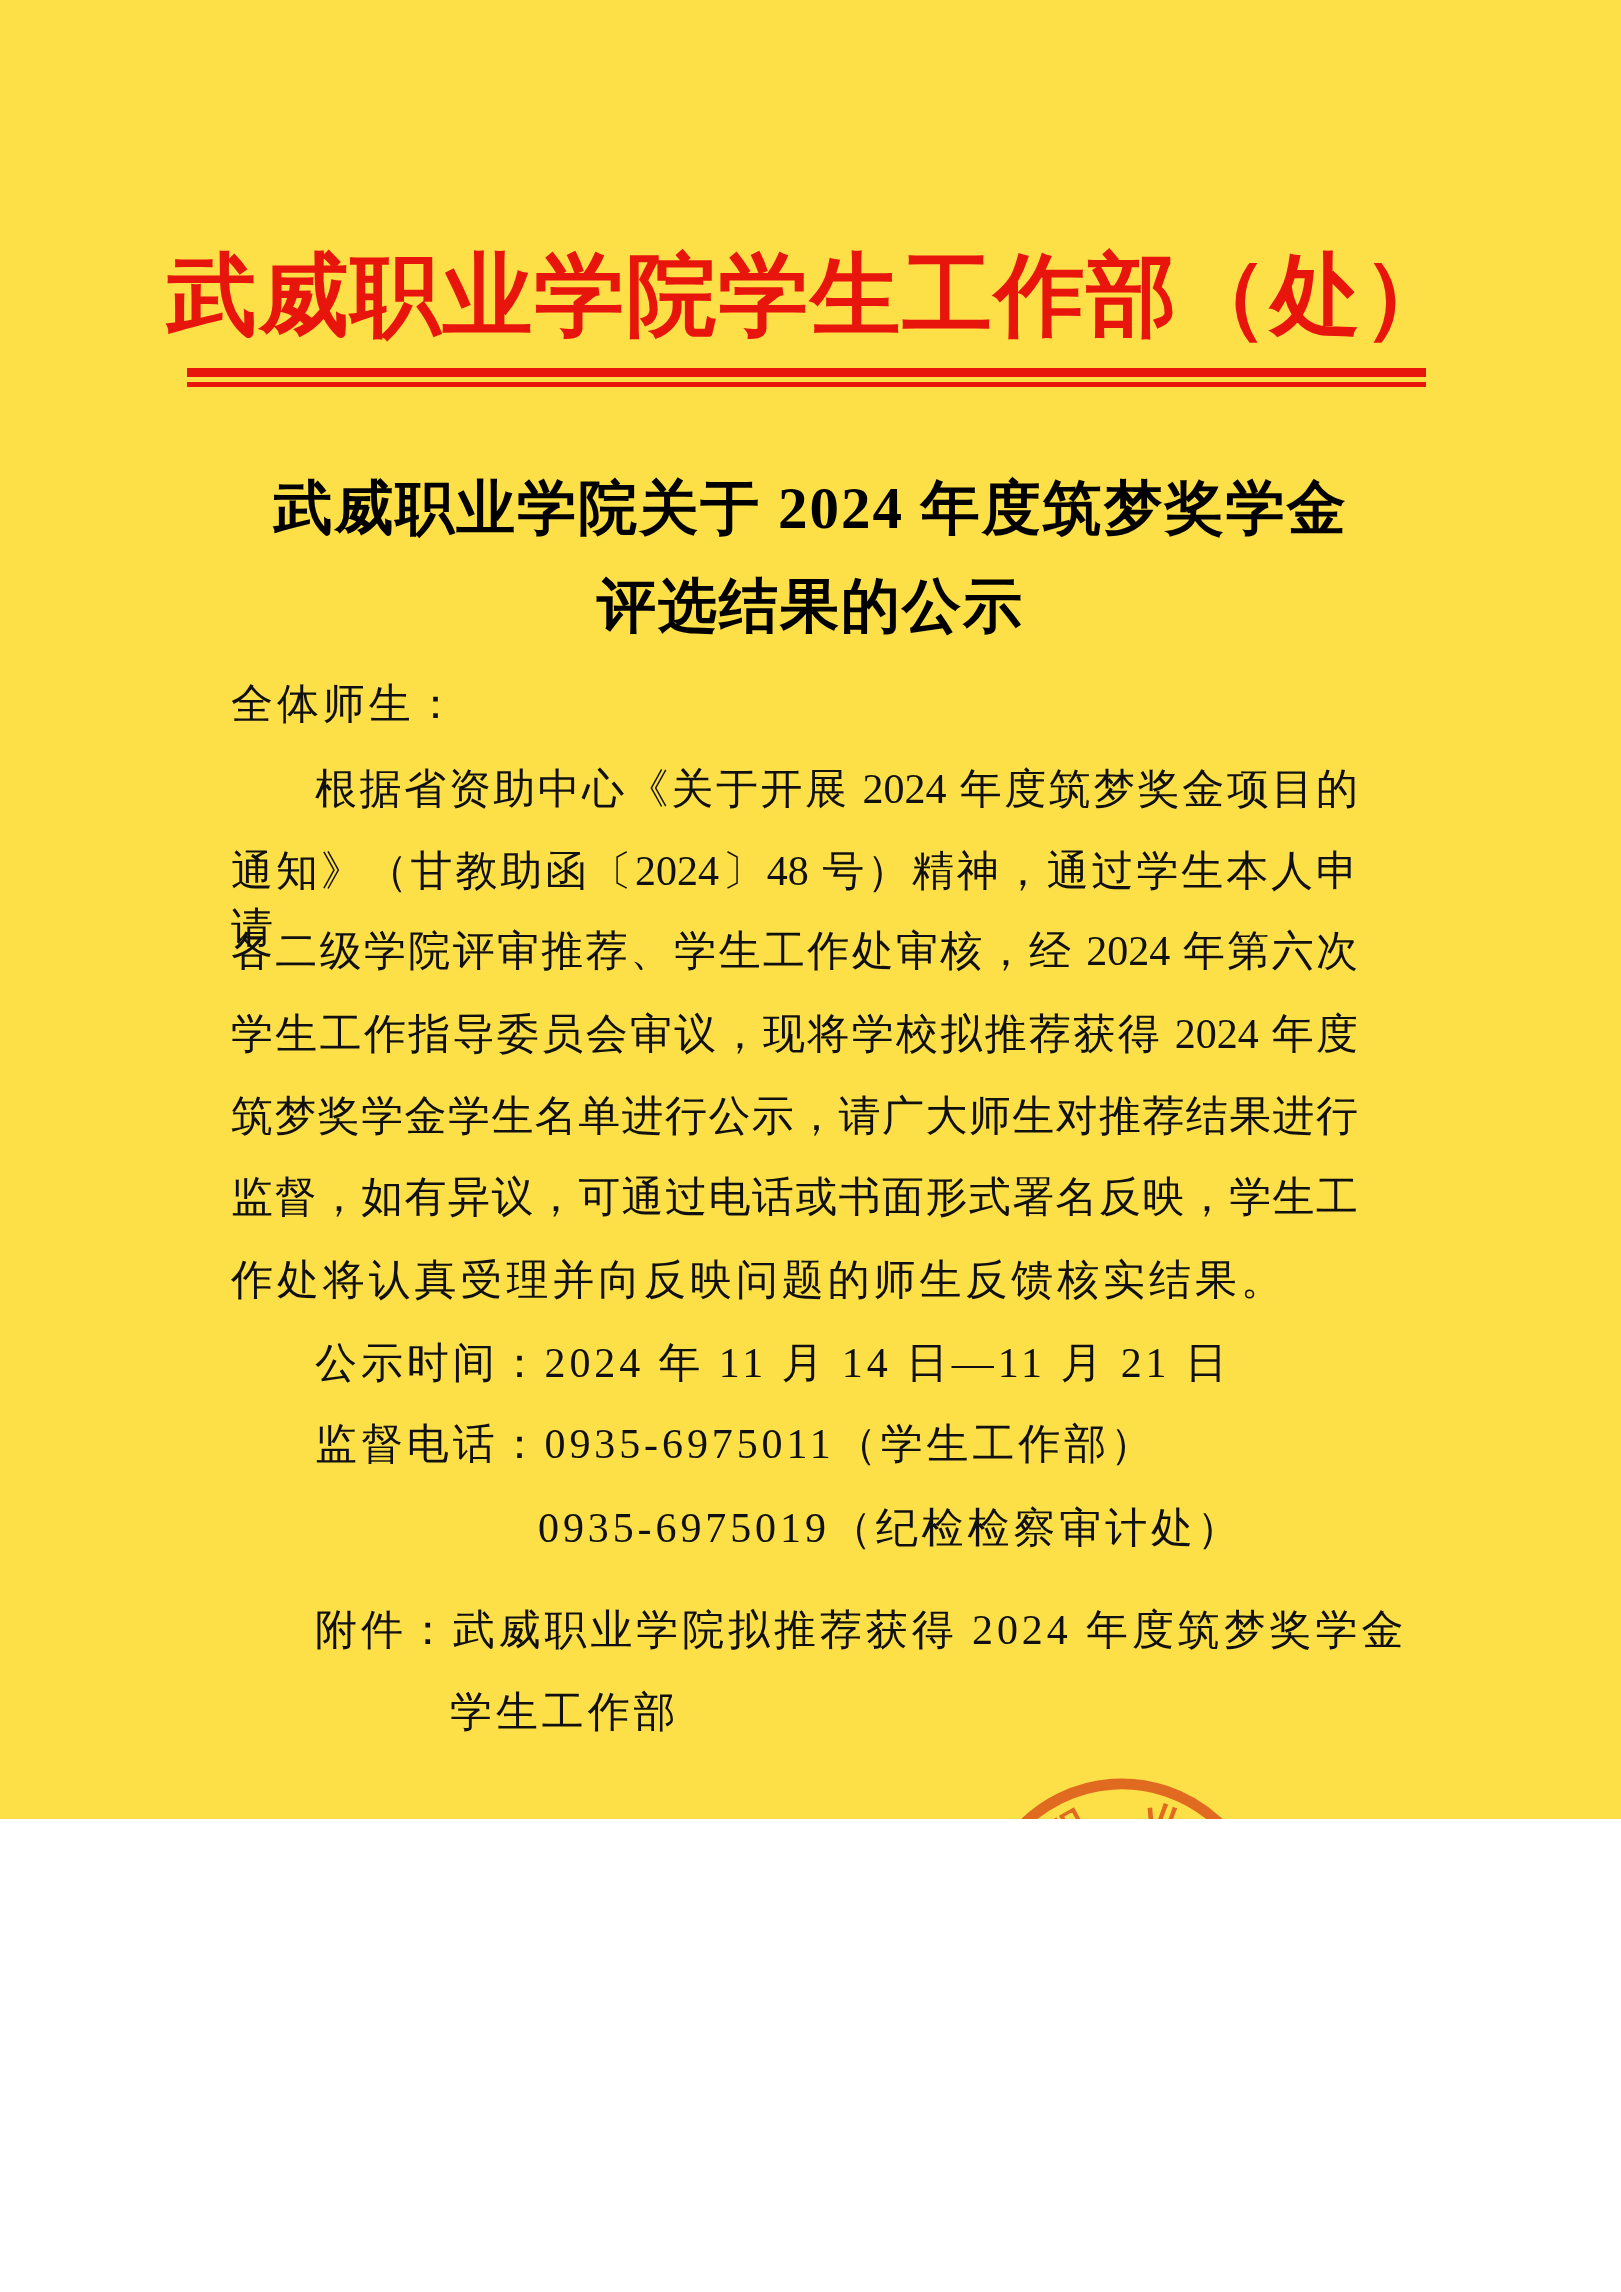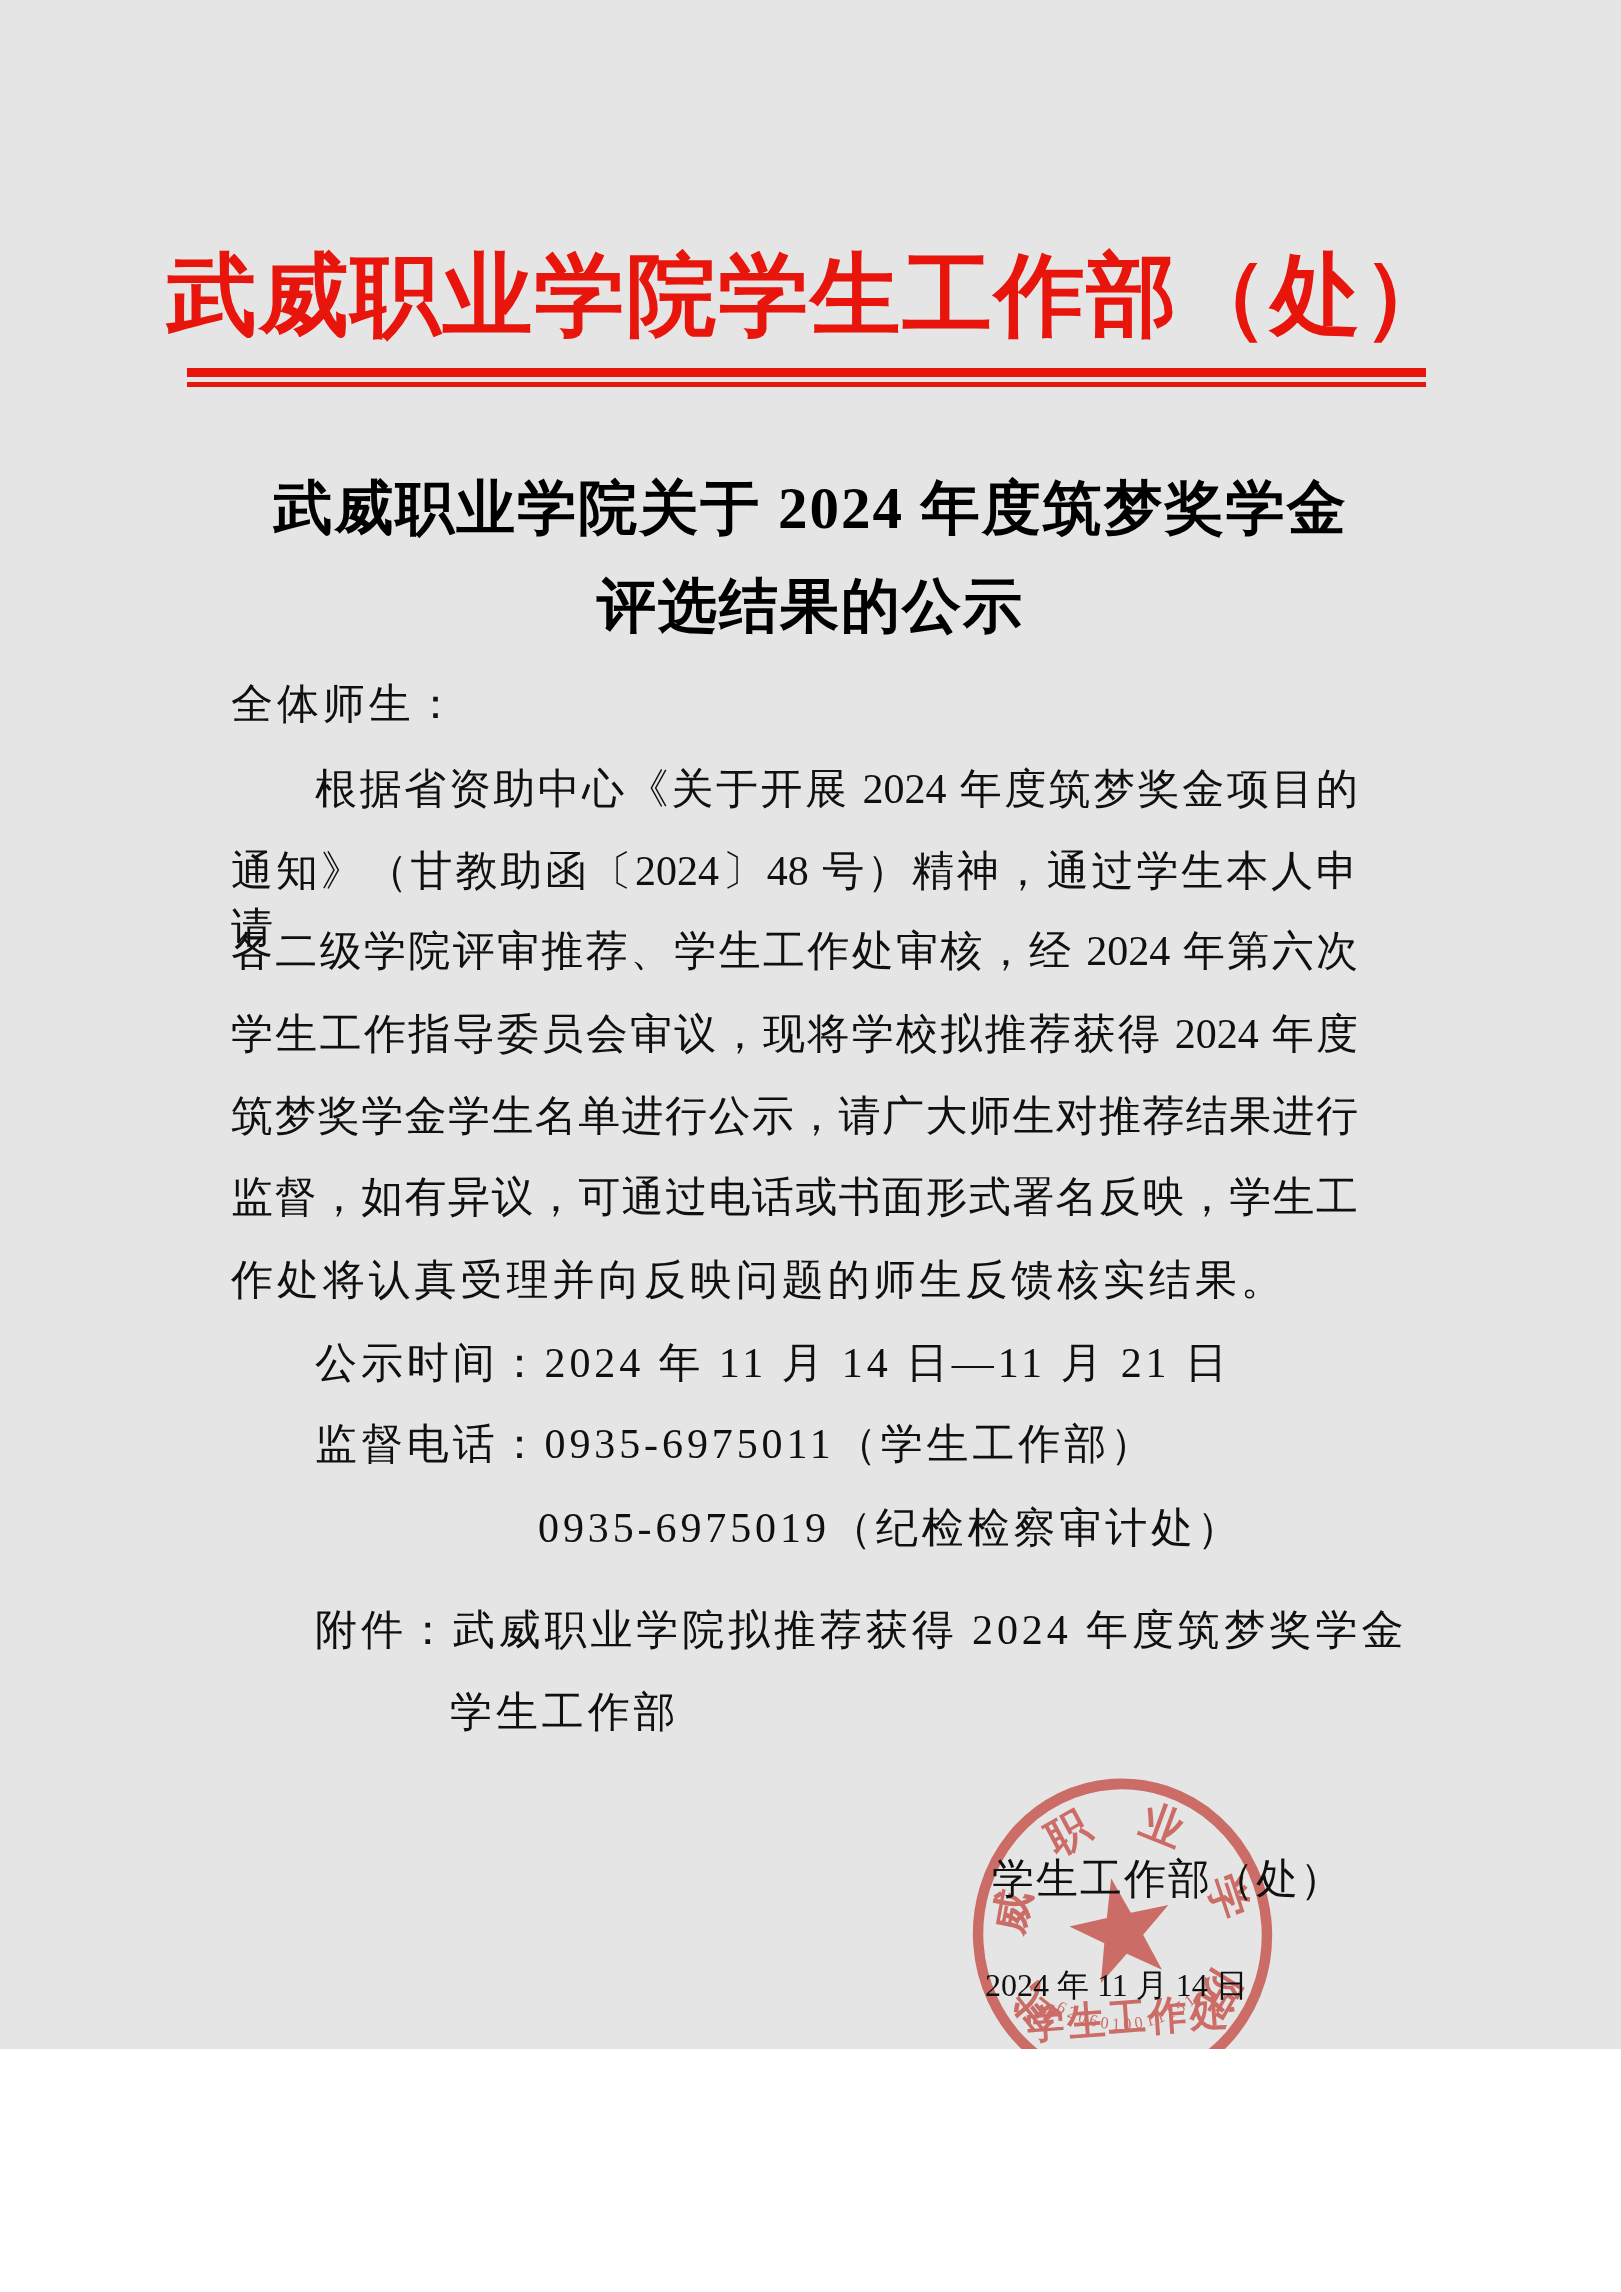--- a/index.html
+++ b/index.html
@@ -1,19 +1,19 @@
 <!DOCTYPE html>
 <html><head>
 <meta charset="utf-8">
 <style>
   html,body{margin:0;padding:0;background:#ffffff;}
   .page{
     position:relative;
-    width:1621px;height:2049px;
-    background:#e5e5e5;
+    width:1621px;height:1819px;
+    background:#fde047;
     font-family:"Liberation Serif","DejaVu Serif",serif;
     color:#111;
     overflow:hidden;
   }
   
   .masthead{
     position:absolute;top:238px;left:0;width:100%;
     text-align:center;
     font-size:90px;line-height:116px;font-weight:bold;
     color:#e8150d;

